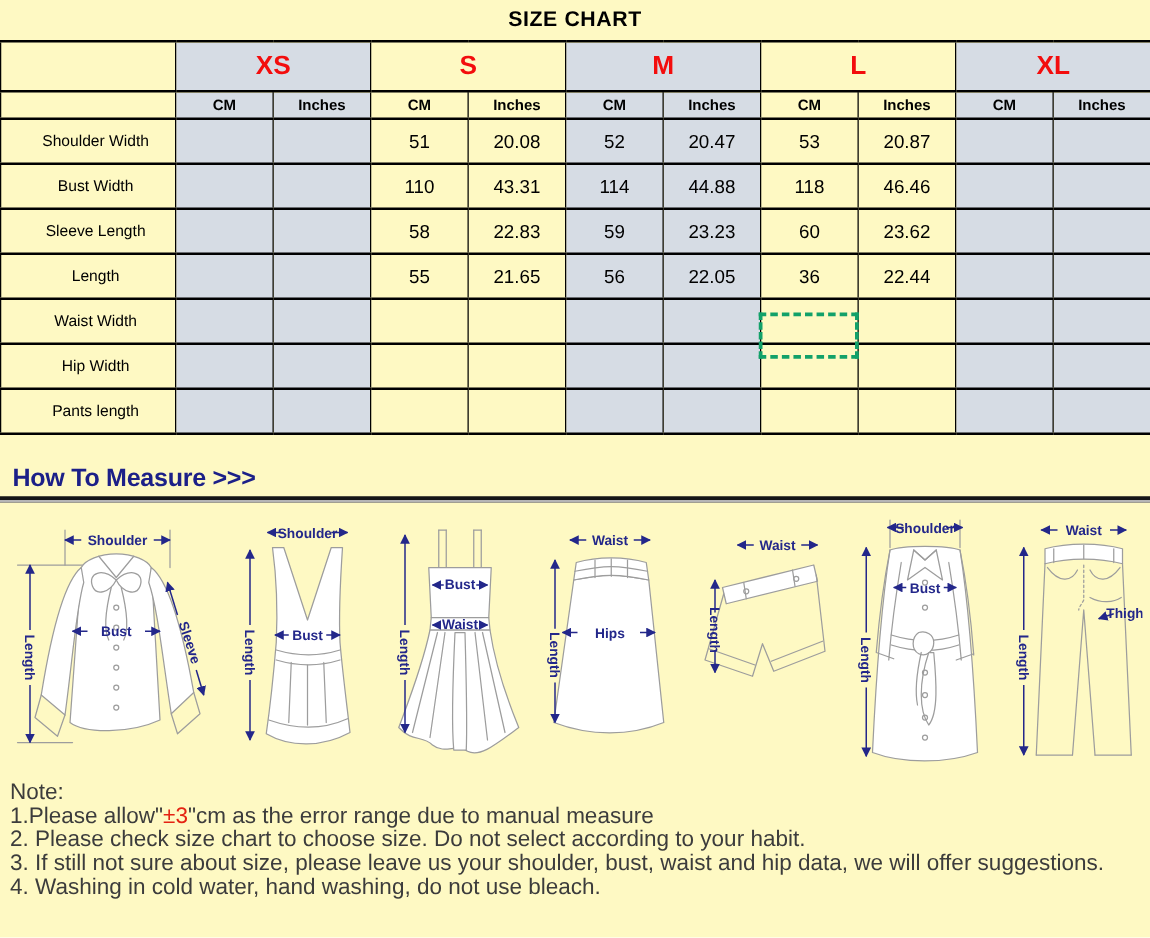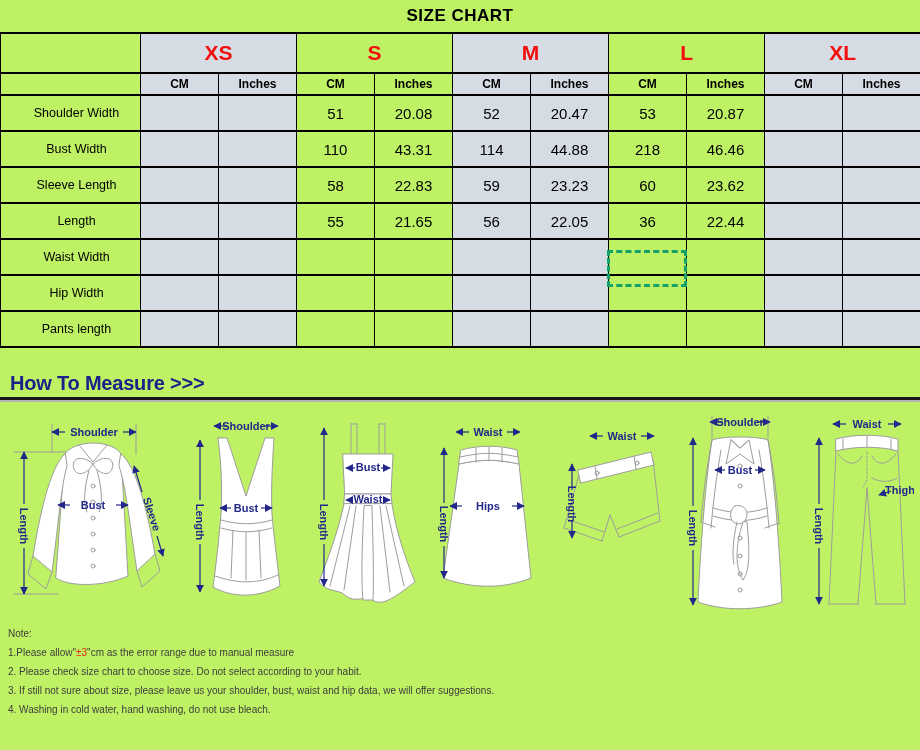--- a/index.html
+++ b/index.html
@@ -1,18 +1,18 @@
 <!DOCTYPE html>
 <html><head>
 <meta charset="utf-8">
 <style>
   * { margin:0; padding:0; box-sizing:border-box; }
   html,body { background:#fff; }
   #app {
-    position:relative; width:920px; height:750px; background:#bef264;
+    position:relative; width:920px; height:750px; background:#fef9c3;
     font-family:"Liberation Sans", sans-serif; color:#000; overflow:hidden;
   }
   .title { text-align:center; font-size:17px; font-weight:bold; padding-top:6px; height:32px; letter-spacing:.5px; }
 
   .tablewrap { position:relative; width:920px; }
   table.size { border-collapse:collapse; table-layout:fixed; width:920px; }
   table.size td {
     border:1px solid #000; border-top-width:2px; border-bottom-width:2px;
     text-align:center; vertical-align:middle; overflow:hidden;
   }
@@ -32,21 +32,21 @@
   }
   .thickrule { width:920px; height:5px; background:#161616; border-bottom:2px solid #b5b5b5; margin-top:1px; }
 
   .figband { display:flex; justify-content:space-between; align-items:flex-start; padding:6px 6px 0 6px; height:214px; }
   .fig { display:block; }
   .fig .g { stroke:#9d9d9d; fill:none; stroke-width:1; stroke-linejoin:round; stroke-linecap:round; }
   .fig .gf { fill:#ffffff; }
   .fig .m { stroke:#23278a; stroke-width:1.2; fill:none; }
   .fig text { fill:#23278a; font-weight:bold; font-size:11px; font-family:"Liberation Sans",sans-serif; text-anchor:middle; }
 
-  .notes { padding:8px 14px 0 8px; font-size:10px; line-height:19px; color:#3c3c3c; }
+  .notes { padding:8px 14px 0 8px; font-size:18px; line-height:19px; color:#3c3c3c; }
   .notes .red { color:#e42313; }
 </style>
 </head>
 <body>
 
 <div id="app">
 
   <div class="title">SIZE CHART</div>
 
   <div class="tablewrap">
@@ -100,21 +100,21 @@
         <td class="sh"></td>
       </tr>
       <tr class="datar">
         <td class="rowlabel">Bust Width</td>
         <td class="sh"></td>
         <td class="sh"></td>
         <td>110</td>
         <td>43.31</td>
         <td class="sh">114</td>
         <td class="sh">44.88</td>
-        <td>218</td>
+        <td>118</td>
         <td>46.46</td>
         <td class="sh"></td>
         <td class="sh"></td>
       </tr>
       <tr class="datar">
         <td class="rowlabel">Sleeve Length</td>
         <td class="sh"></td>
         <td class="sh"></td>
         <td>58</td>
         <td>22.83</td>

